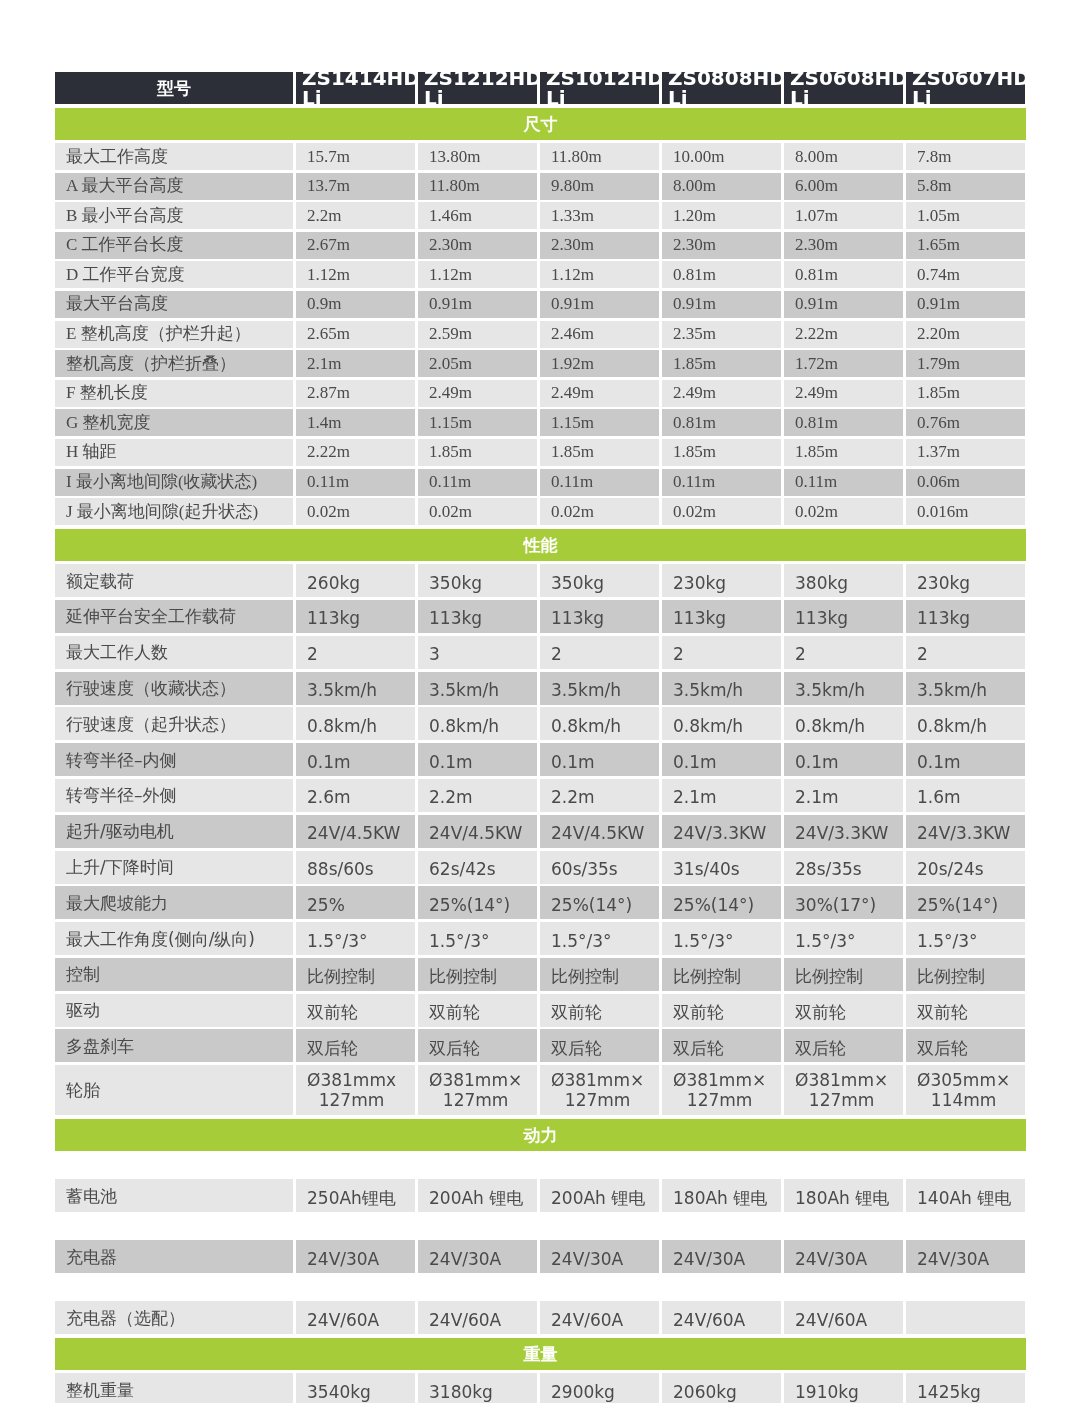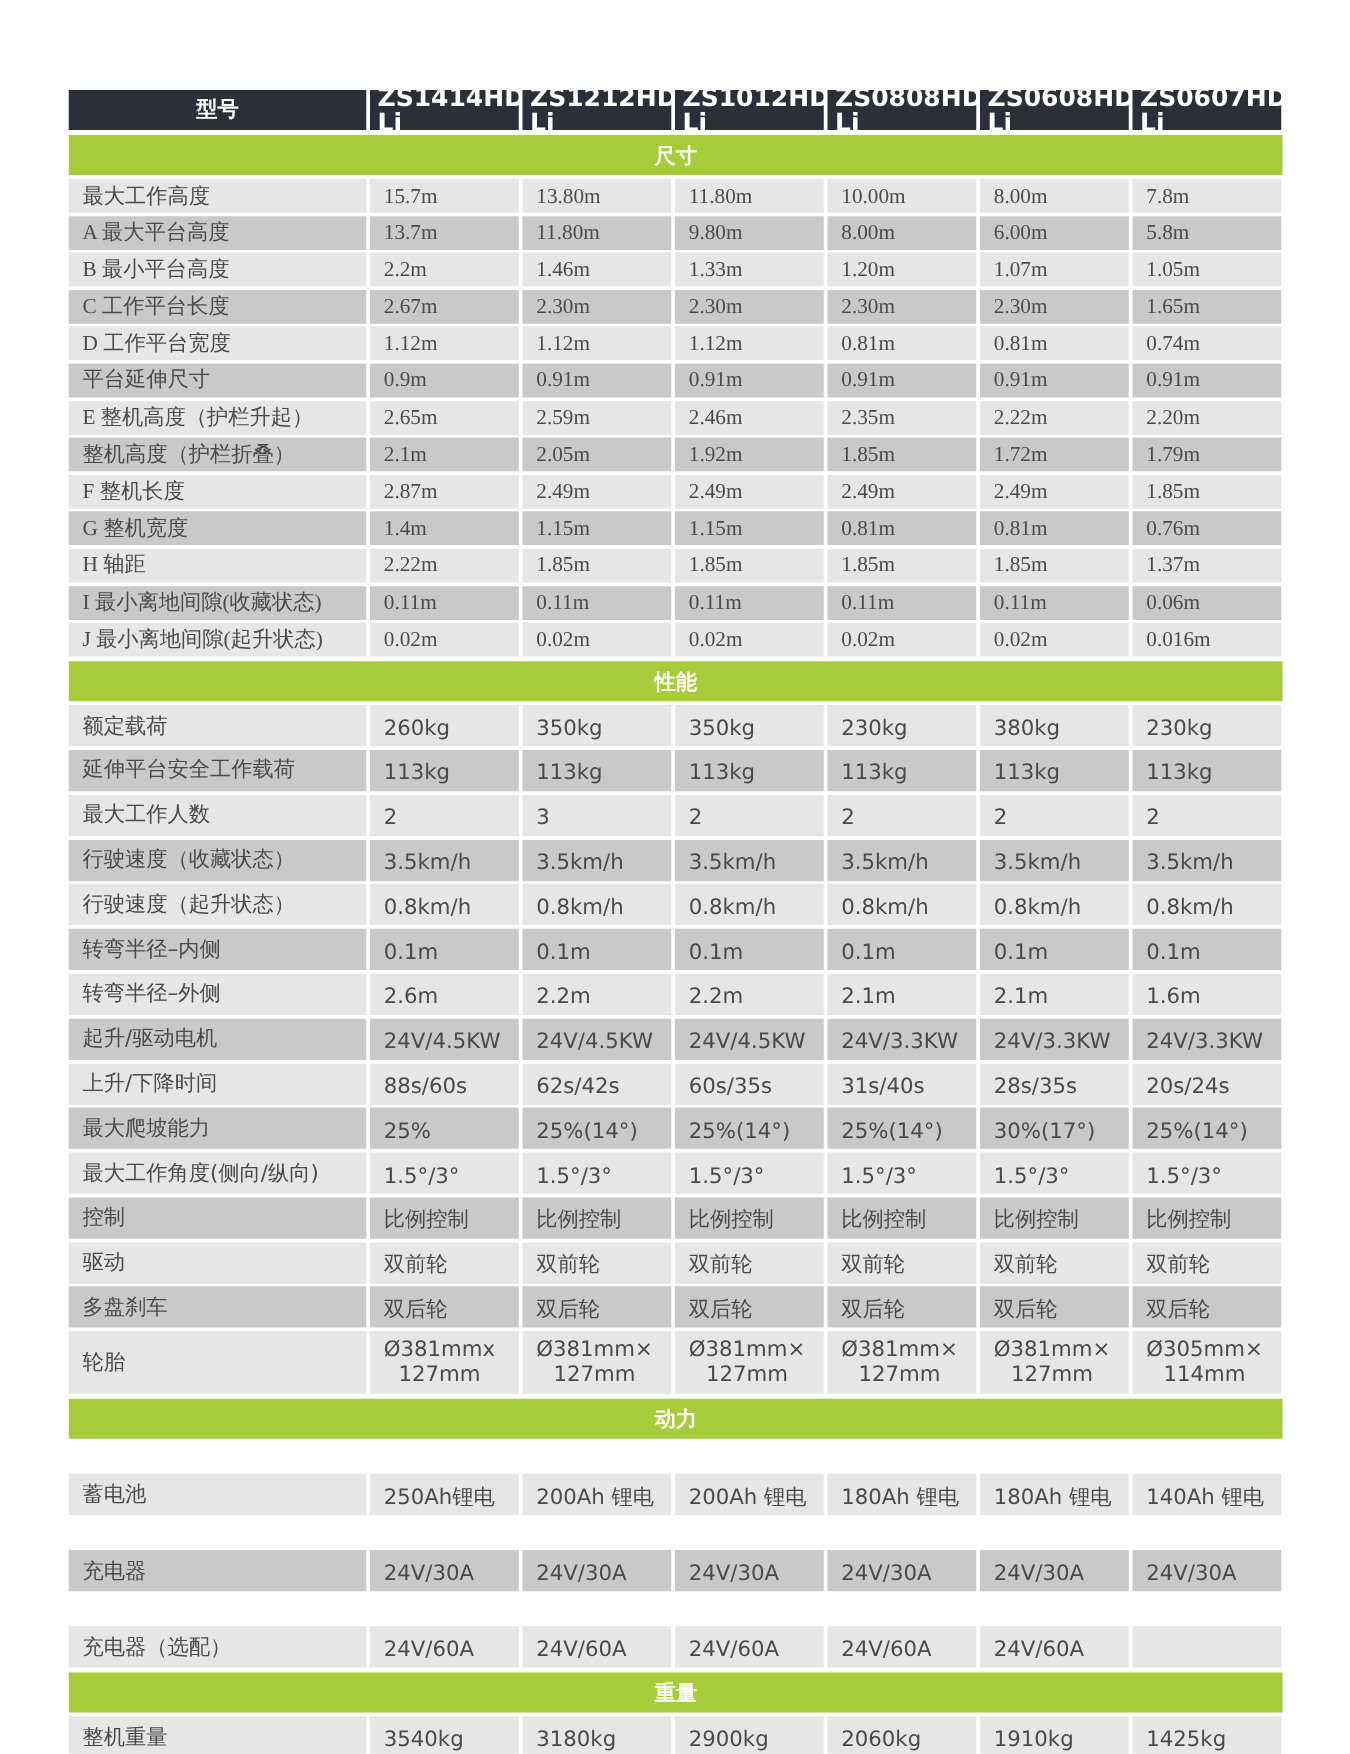--- a/index.html
+++ b/index.html
@@ -81,21 +81,21 @@
       <div class="row dim light">
         <div class="cell label">D 工作平台宽度</div>
         <div class="cell val">1.12m</div>
         <div class="cell val">1.12m</div>
         <div class="cell val">1.12m</div>
         <div class="cell val">0.81m</div>
         <div class="cell val">0.81m</div>
         <div class="cell val">0.74m</div>
       </div>
       <div class="row dim dark">
-        <div class="cell label">平台延伸尺寸</div>
+        <div class="cell label">最大平台高度</div>
         <div class="cell val">0.9m</div>
         <div class="cell val">0.91m</div>
         <div class="cell val">0.91m</div>
         <div class="cell val">0.91m</div>
         <div class="cell val">0.91m</div>
         <div class="cell val">0.91m</div>
       </div>
       <div class="row dim light">
         <div class="cell label">E 整机高度（护栏升起）</div>
         <div class="cell val">2.65m</div>

